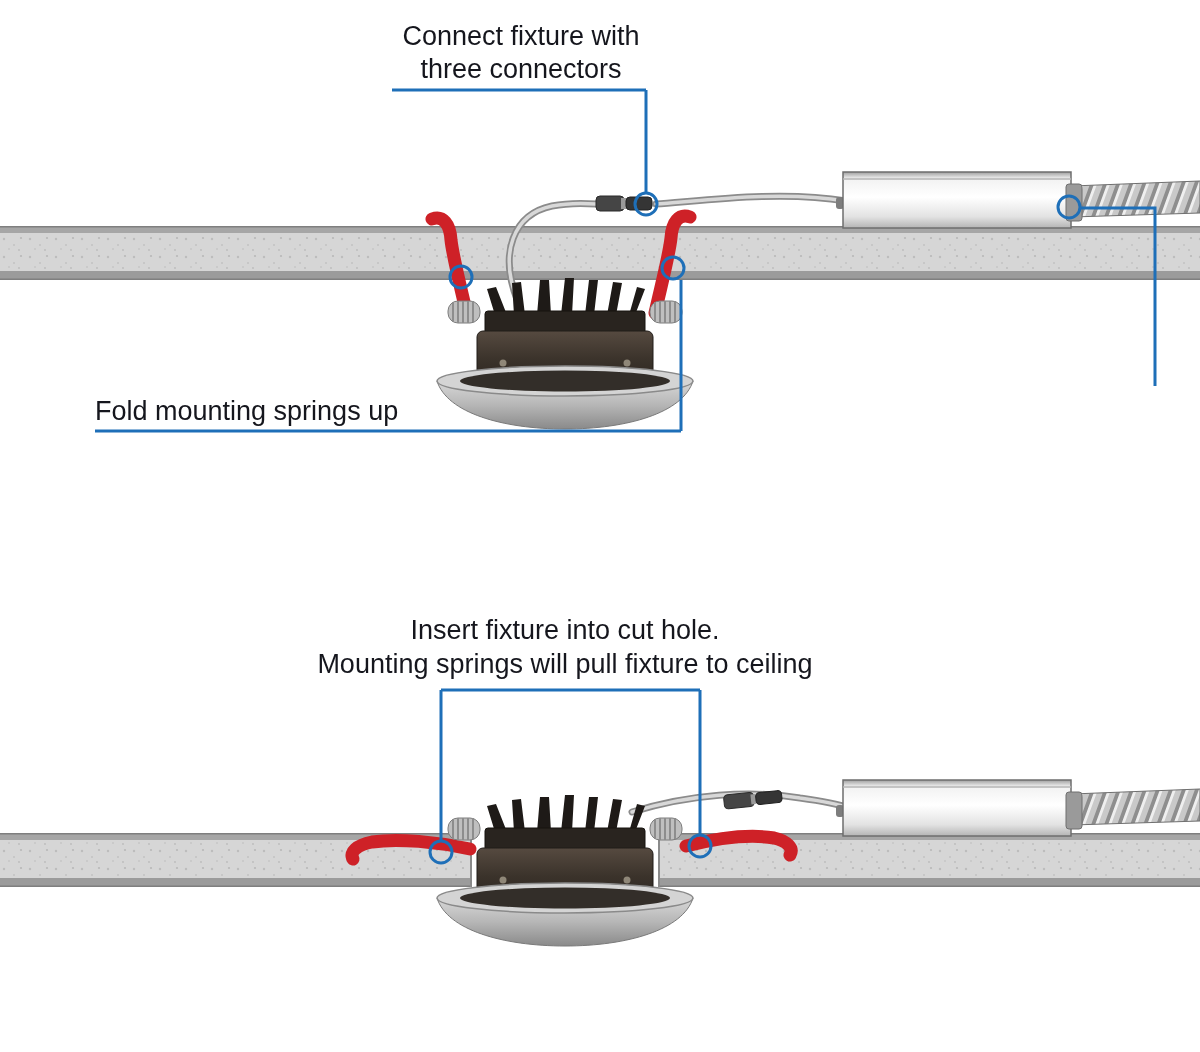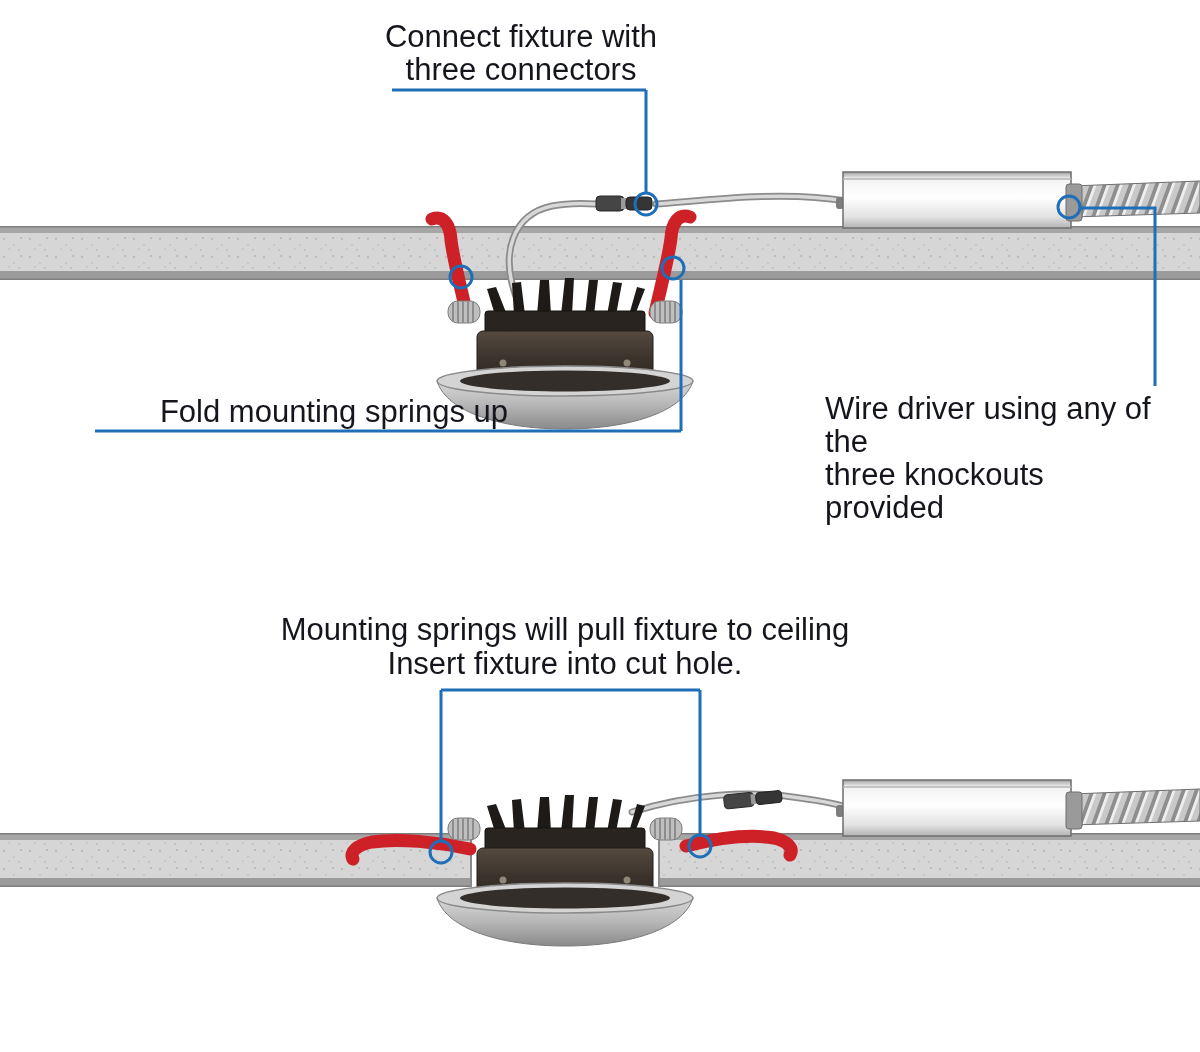--- a/index.html
+++ b/index.html
@@ -8,24 +8,24 @@
     --spring:#ce2127;
     --text:#15161d;
     --ceiling-base:#cdcdcd;
     --ceiling-edge:#9b9b9b;
   }
   .canvas{
     position:relative;width:1200px;height:1052px;background:#fff;overflow:hidden;
     font-family:"Liberation Sans", sans-serif;color:var(--text);
   }
   .canvas svg{position:absolute;left:0;top:0;}
-  .label{position:absolute;font-size:31px;line-height:33px;}
+  .label{position:absolute;font-size:27px;line-height:33px;}
   .label.center{text-align:center;}
   #lbl-barrel{left:351px;top:20px;width:340px;}
-  #lbl-fold{left:88px;top:396px;width:420px;text-align:right;line-height:31px;}
+  #lbl-fold{left:95px;top:396px;width:420px;text-align:left;line-height:31px;}
   #lbl-driver{left:825px;top:392px;width:345px;}
   #lbl-insert{left:215px;top:613px;width:700px;line-height:34px;}
   .callout-line{stroke:var(--callout);stroke-width:3;fill:none;}
   .callout-circle{stroke:var(--callout);stroke-width:3;fill:none;}
   .spring-arm{stroke:var(--spring);stroke-width:13;fill:none;stroke-linecap:round;}
   .ceil-base{fill:var(--ceiling-base);}
   .ceil-edge{fill:var(--ceiling-edge);}
 </style>
 </head>
 <body>
@@ -188,23 +188,19 @@
 
 <div class="label center" id="lbl-barrel">
   <div>Connect fixture with</div>
   <div>three connectors</div>
 </div>
 
 <div class="label" id="lbl-fold">
   <div>Fold mounting springs up</div>
 </div>
 
-<div class="label" id="lbl-driver">
-  <div>Wire driver using any of the</div>
-  <div>three knockouts provided</div>
-</div>
 
 <div class="label center" id="lbl-insert">
+  <div>Insert fixture into cut hole.</div>
   <div>Mounting springs will pull fixture to ceiling</div>
-  <div>Insert fixture into cut hole.</div>
 </div>
 
 </div>
 
 </body></html>

